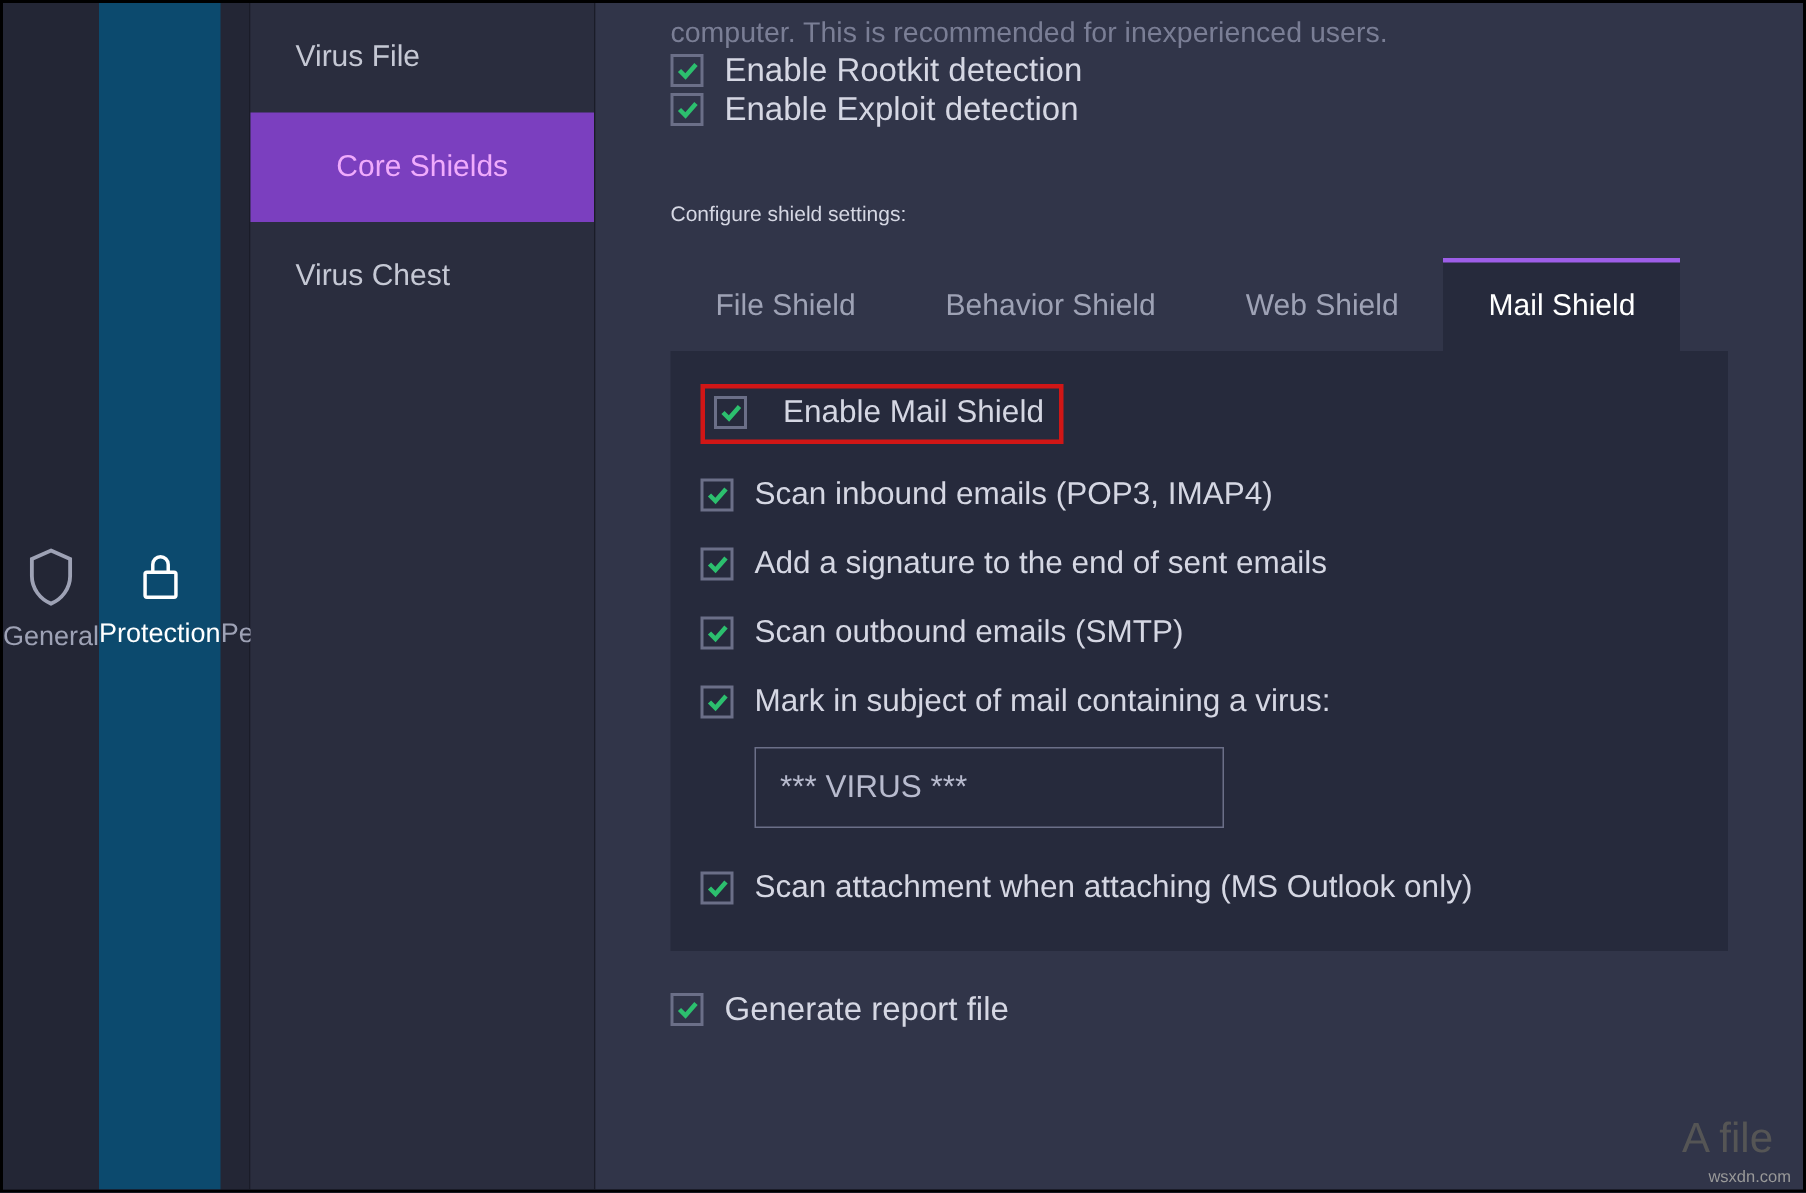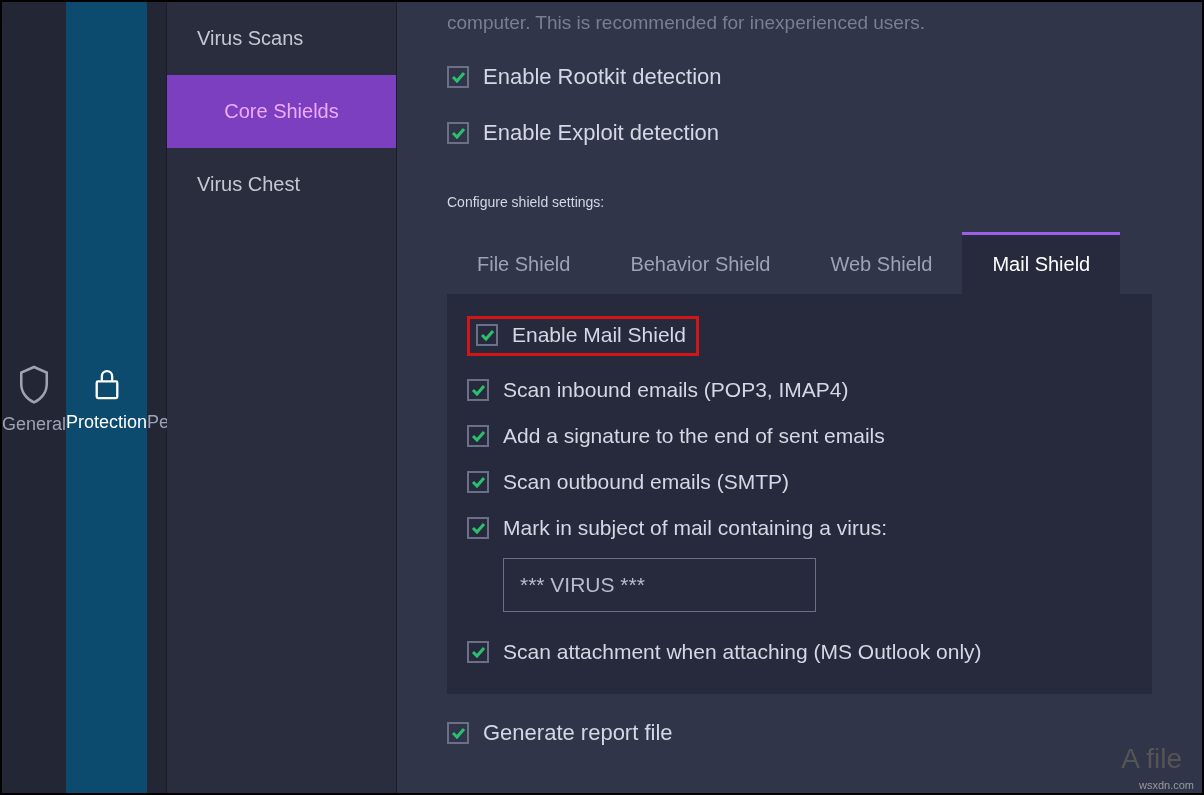--- a/index.html
+++ b/index.html
@@ -66,21 +66,20 @@
       color: #7a7e95;
       font-size: 19px;
       margin-top: 0;
       padding-top: 10px;
       white-space: nowrap;
     }
     .check-row {
       display: flex;
       align-items: center;
       gap: 14px;
-      margin-top: 30px;
       font-size: 22px;
       color: #d5d7e3;
     }
     .check {
       width: 22px;
       height: 22px;
       border: 2px solid #6b6f88;
       display: flex;
       align-items: center;
       justify-content: center;
@@ -116,21 +115,21 @@
     }
     .tab-panel .check-row {
       margin-top: 22px;
       font-size: 21px;
     }
     .highlight {
       border: 3px solid #d01616;
       padding: 4px 10px 6px 6px;
       display: inline-flex;
       align-items: center;
-      gap: 14px;
+      gap: 24px;
     }
     .tab-panel .check-row.first { margin-top: 10px; }
     .input-field {
       margin-left: 36px;
       margin-top: 18px;
       width: 313px;
       padding: 14px 16px;
       border: 1px solid #6b6f88;
       background: transparent;
       color: #b8bbce;
@@ -176,21 +175,21 @@
     <svg width="36" height="36" viewBox="0 0 24 24">
         <circle cx="12" cy="12" r="10"></circle>
         <path d="M12 12 L16 8"></path>
         <circle cx="12" cy="12" r="1.3" fill="#9ea2b5" stroke="none"></circle>
       </svg>
     <span>Performance</span>
   </div>
 </div>
 
 <div class="sidebar-secondary">
-  <div class="sec-item">Virus Scans</div>
+  <div class="sec-item">Virus File</div>
   <div class="sec-item active">Core Shields</div>
   <div class="sec-item">Virus Chest</div>
 </div>
 
 <div class="content">
   <div class="partial-text">computer. This is recommended for inexperienced users.</div>
 
   <div class="check-row">
     <div class="check">
         <svg width="16" height="16" viewBox="0 0 16 16">

